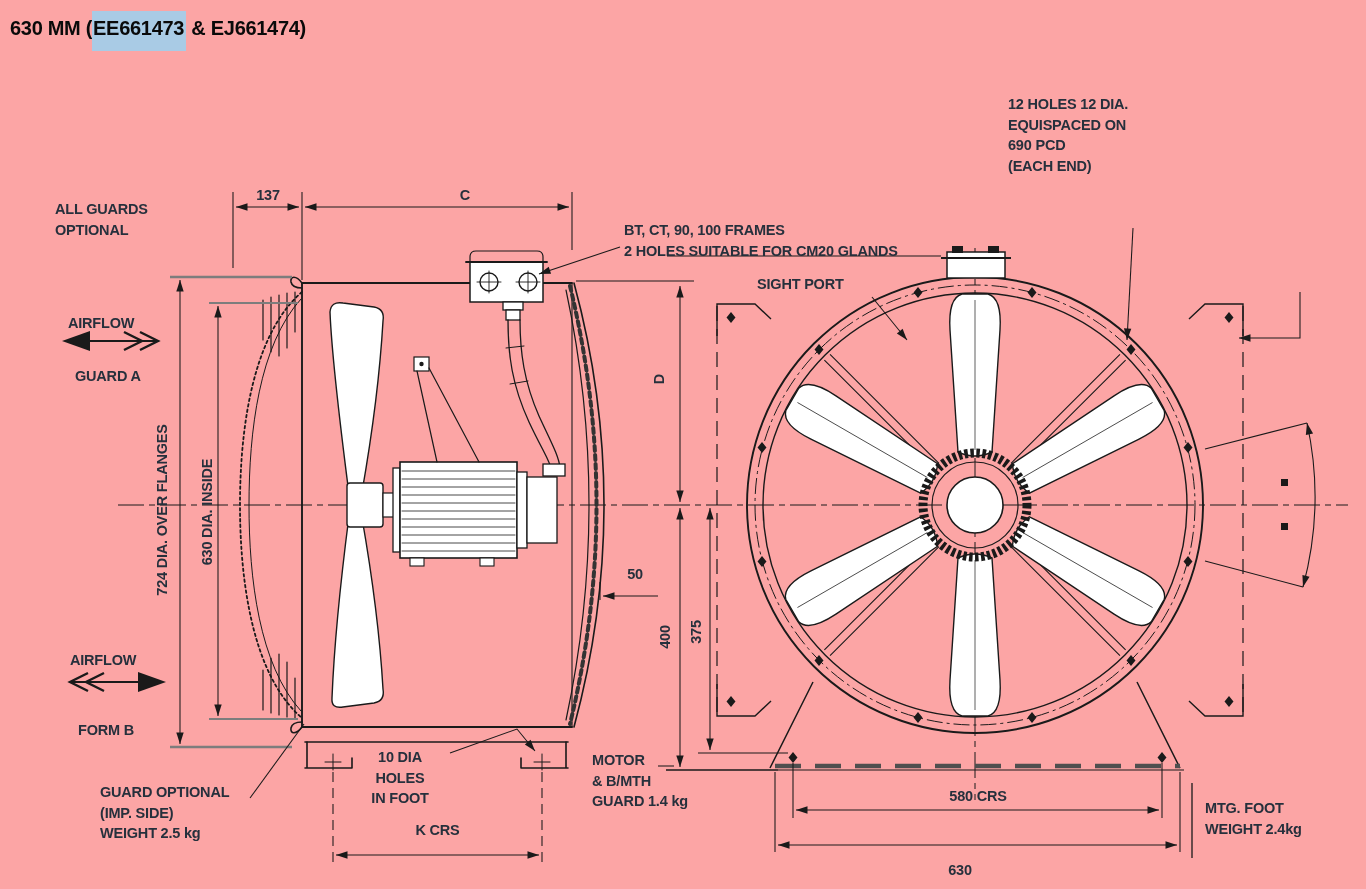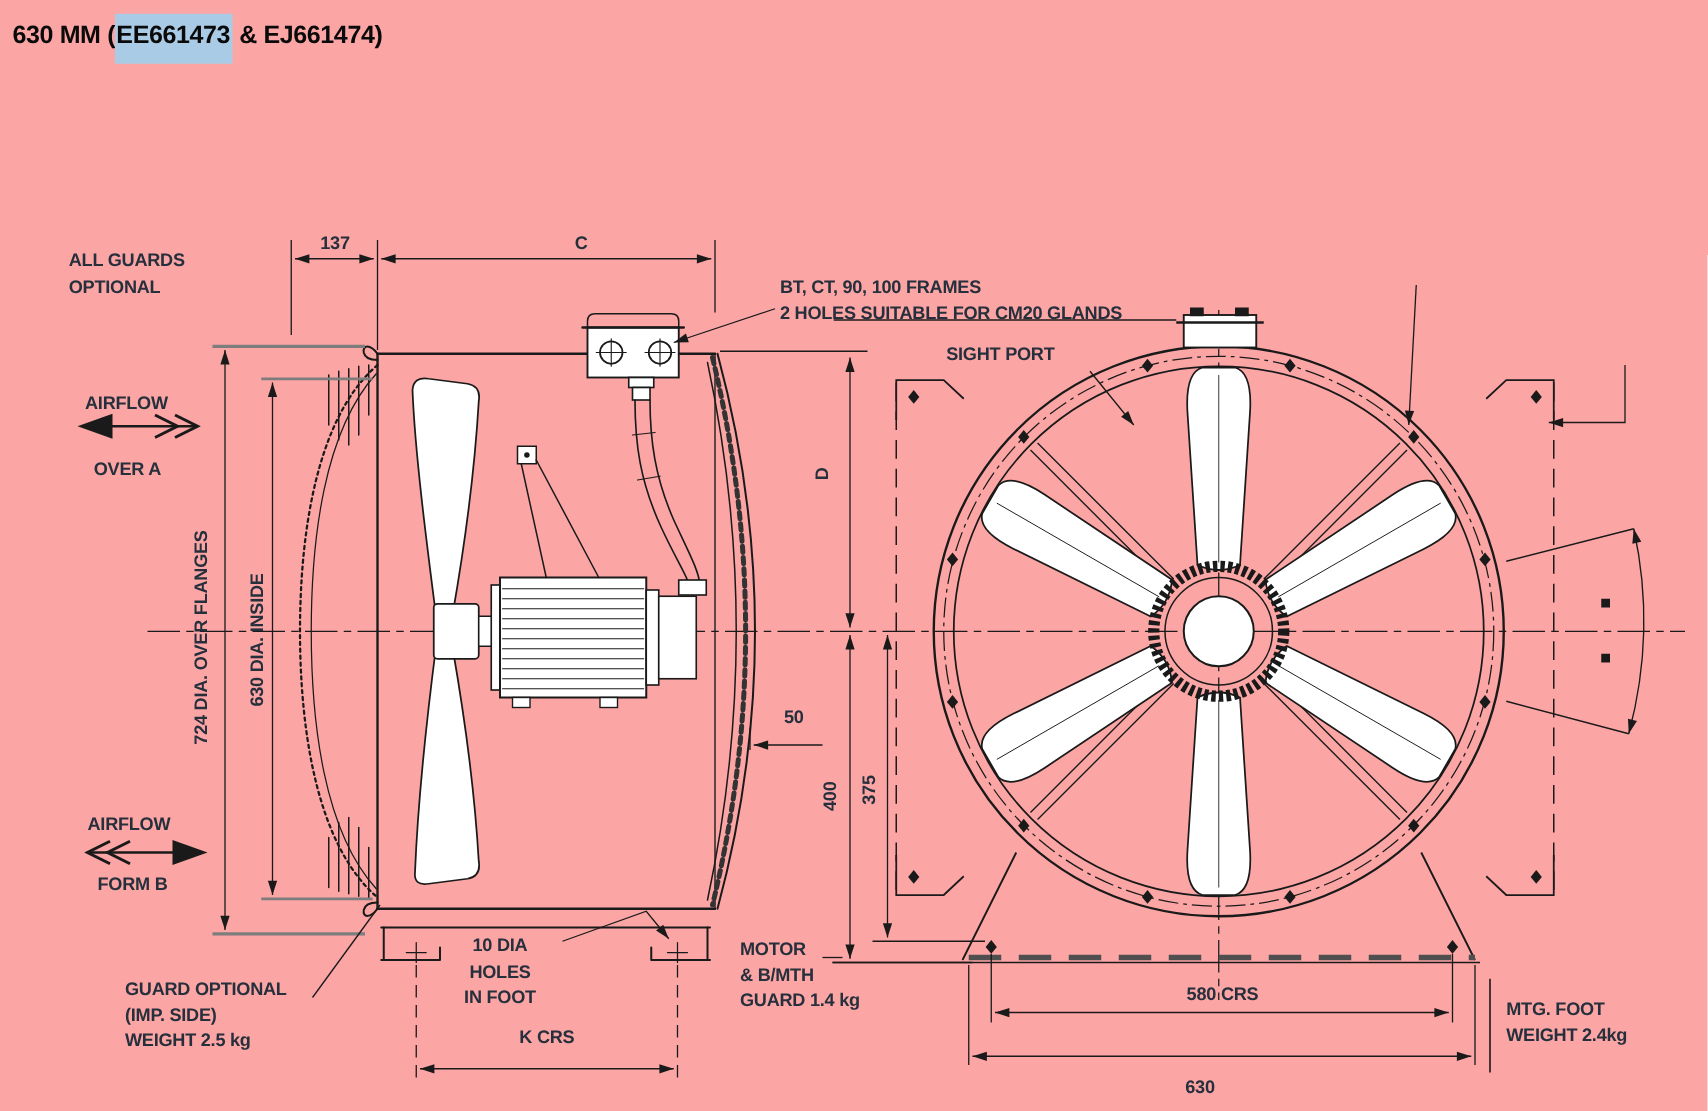--- a/index.html
+++ b/index.html
@@ -261,43 +261,47 @@
   </svg>
 
   <div id="title"><span>630 MM (</span><span class="hl" id="hl-span" style="background: rgb(169, 203, 229);">EE661473</span><span> &amp; EJ661474)</span></div>
 
   <div class="lbl" style="left:55px;top:199px;">ALL GUARDS
 OPTIONAL</div>
   <div class="lbl ctr" style="left:233px;top:185px;width:70px;">137</div>
   <div class="lbl ctr" style="left:430px;top:185px;width:70px;">C</div>
 
   <div class="lbl" style="left:68px;top:313px;">AIRFLOW</div>
-  <div class="lbl" style="left:75px;top:366px;">OVER A</div>
+  <div class="lbl" style="left:75px;top:366px;">GUARD A</div>
   <div class="lbl" style="left:70px;top:650px;">AIRFLOW</div>
-  <div class="lbl" style="left:78px;top:698px;">FORM B</div>
+  <div class="lbl" style="left:78px;top:720px;">FORM B</div>
 
   <div class="lbl vert" style="left:162px;top:510px;">724 DIA. OVER FLANGES</div>
   <div class="lbl vert" style="left:207px;top:512px;">630 DIA. INSIDE</div>
 
   <div class="lbl" style="left:100px;top:782px;">GUARD OPTIONAL
 (IMP. SIDE)
 WEIGHT 2.5 kg</div>
   <div class="lbl ctr" style="left:355px;top:747px;width:90px;">10 DIA
 HOLES
 IN FOOT</div>
   <div class="lbl ctr" style="left:390px;top:820px;width:95px;">K CRS</div>
 
   <div class="lbl" style="left:624px;top:220px;">BT, CT, 90, 100 FRAMES
 2 HOLES SUITABLE FOR CM20 GLANDS</div>
   <div class="lbl" style="left:592px;top:750px;">MOTOR
 &amp; B/MTH
 GUARD 1.4 kg</div>
   <div class="lbl ctr" style="left:610px;top:564px;width:50px;">50</div>
   <div class="lbl vert" style="left:659px;top:379px;">D</div>
 
+  <div class="lbl" style="left:1008px;top:94px;">12 HOLES 12 DIA.
+EQUISPACED ON
+690 PCD
+(EACH END)</div>
   <div class="lbl" style="left:757px;top:274px;">SIGHT PORT</div>
 
   <div class="lbl vert" style="left:665px;top:637px;">400</div>
   <div class="lbl vert" style="left:696px;top:632px;">375</div>
 
   <div class="lbl ctr" style="left:898px;top:786px;width:160px;">580 CRS</div>
   <div class="lbl ctr" style="left:880px;top:860px;width:160px;">630</div>
   <div class="lbl" style="left:1205px;top:798px;">MTG. FOOT
 WEIGHT 2.4kg</div>
 

